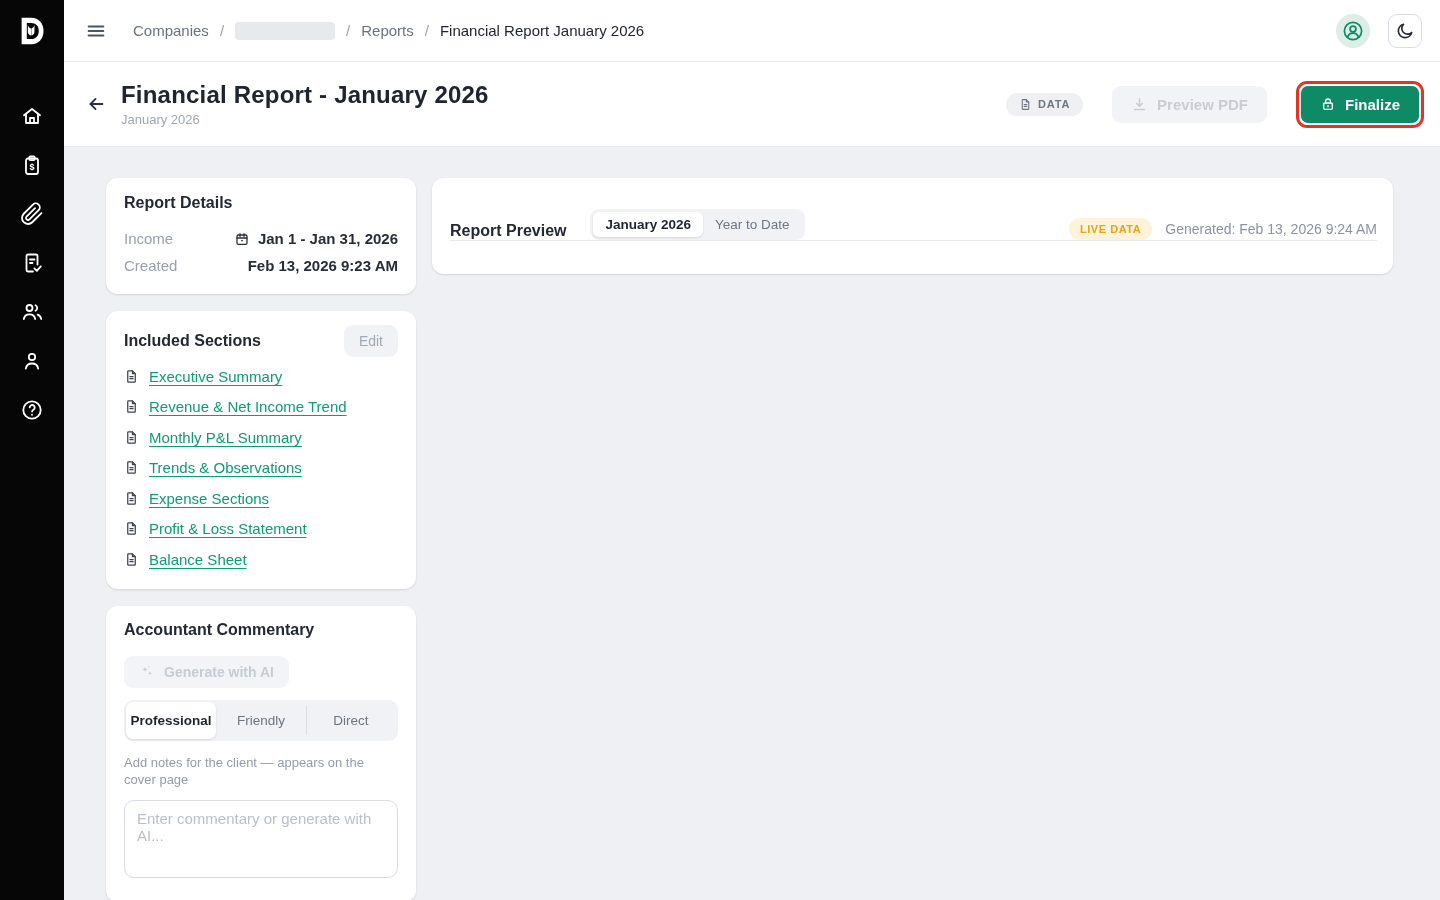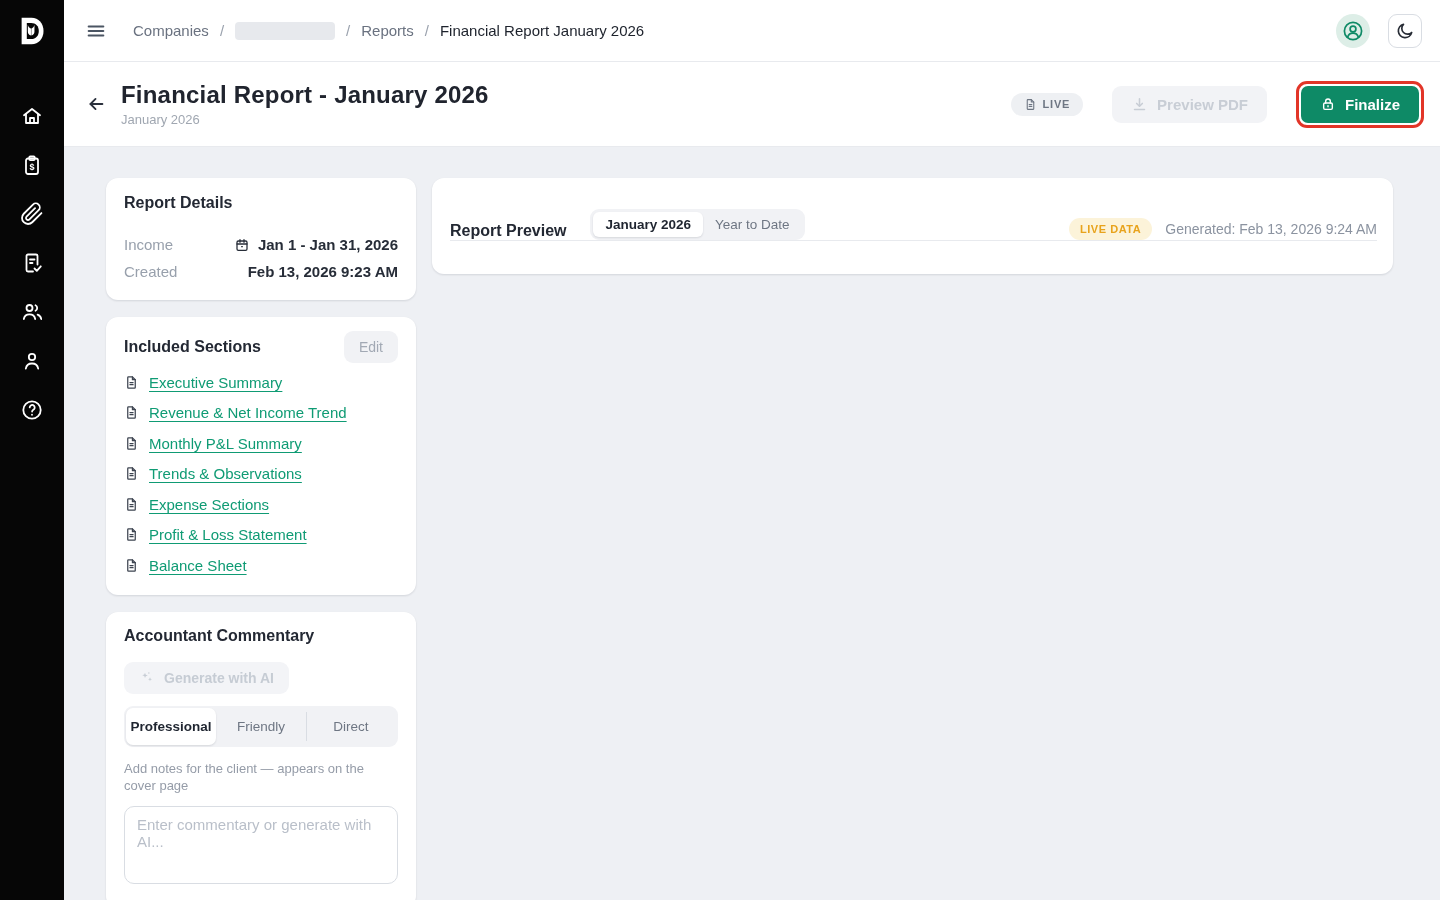--- a/index.html
+++ b/index.html
@@ -52,21 +52,21 @@
 
   
   .main { position:absolute; left:64px; top:147px; right:0; bottom:0; background:#eef0f4; }
   .card { background:#fff; border-radius:12px;
     box-shadow:0 1px 2px rgba(16,24,40,.07), 0 1px 3px rgba(16,24,40,.05); }
   .leftcol { position:absolute; left:42px; top:31px; width:310px; display:flex; flex-direction:column; gap:17px; }
   .card-title { font-size:16px; font-weight:700; color:#232833; }
 
   
   .details-card { padding:16px 18px 15px; }
-  .details-card .card-title { margin-bottom:19px; }
+  .details-card .card-title { margin-bottom:13px; }
   .detail-row { display:flex; align-items:center; justify-content:space-between; font-size:15px; padding:4px 0; min-height:27px; }
   .detail-label { color:#98a0ac; }
   .detail-value { display:inline-flex; align-items:center; gap:8px; color:#272d38; font-weight:700; }
 
   
   .sections-card { padding:14px 18px; }
   .sections-head { display:flex; align-items:center; justify-content:space-between; margin-bottom:4px; }
   .edit-btn { background:#f1f2f5; border:none; border-radius:9px; padding:8px 15px;
     font-family:inherit; font-size:14px; font-weight:500; color:#a2a9b4; cursor:pointer; }
   .section-row { display:flex; align-items:center; gap:10px; height:30.5px; }
@@ -214,21 +214,21 @@
     <span class="page-subtitle">January 2026</span>
   </div>
   <div class="header-actions">
     <span class="draft-badge">
       <svg width="13" height="13" viewBox="0 0 24 24" fill="none" stroke="currentColor" stroke-width="2" stroke-linecap="round" stroke-linejoin="round">
           <path d="M13.5 3H7a1 1 0 0 0-1 1v16a1 1 0 0 0 1 1h10a1 1 0 0 0 1-1V7.5z"></path>
           <path d="M13.5 3v4.5H18"></path>
           <path d="M9.5 12h5"></path>
           <path d="M9.5 15.5h5"></path>
         </svg>
-      <span>LIVE</span>
+      <span>DATA</span>
     </span>
     <button class="btn-preview">
       <svg width="17" height="17" viewBox="0 0 24 24" fill="none" stroke="currentColor" stroke-width="2.2" stroke-linecap="round" stroke-linejoin="round">
           <path d="M12 4v10"></path>
           <path d="M8 10.5l4 4 4-4"></path>
           <path d="M5 19h14"></path>
         </svg>
       <span>Preview PDF</span>
     </button>
     <span class="finalize-ring">

